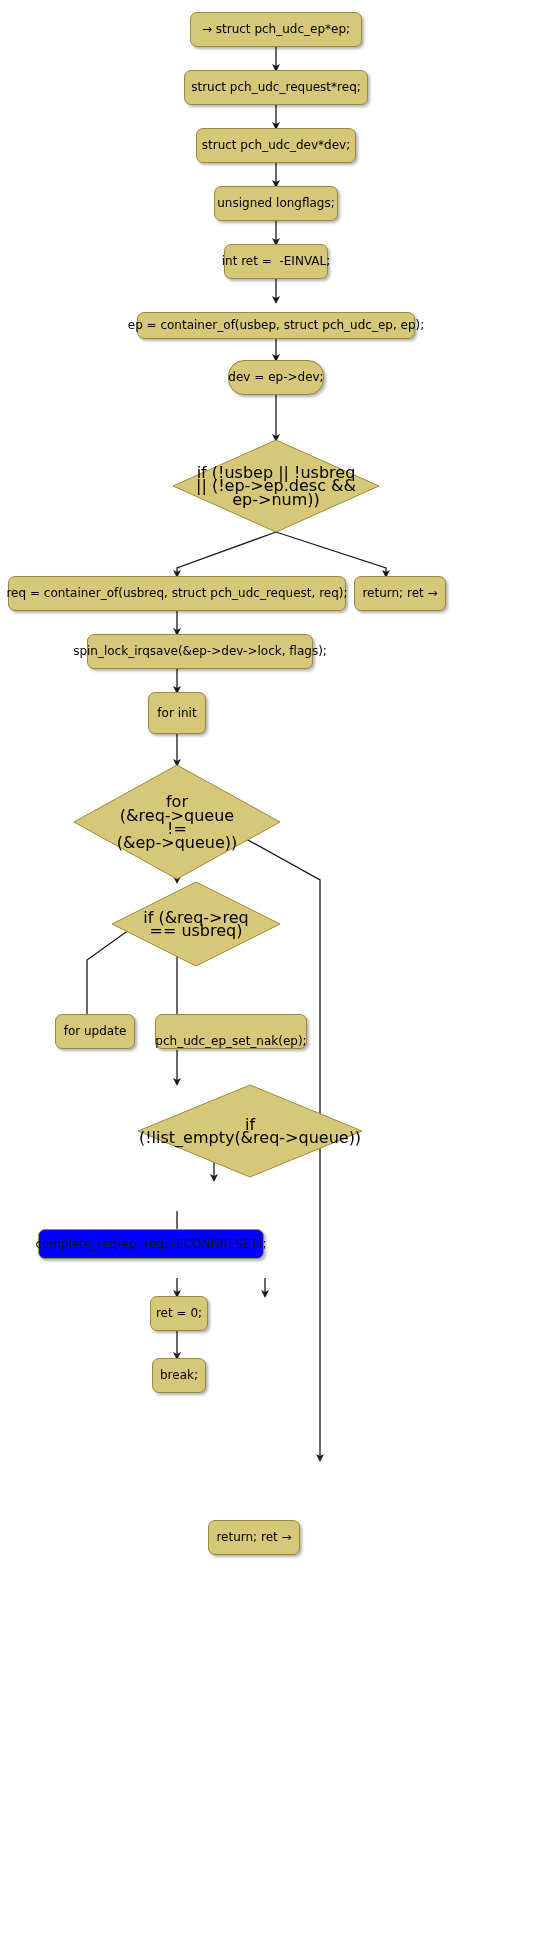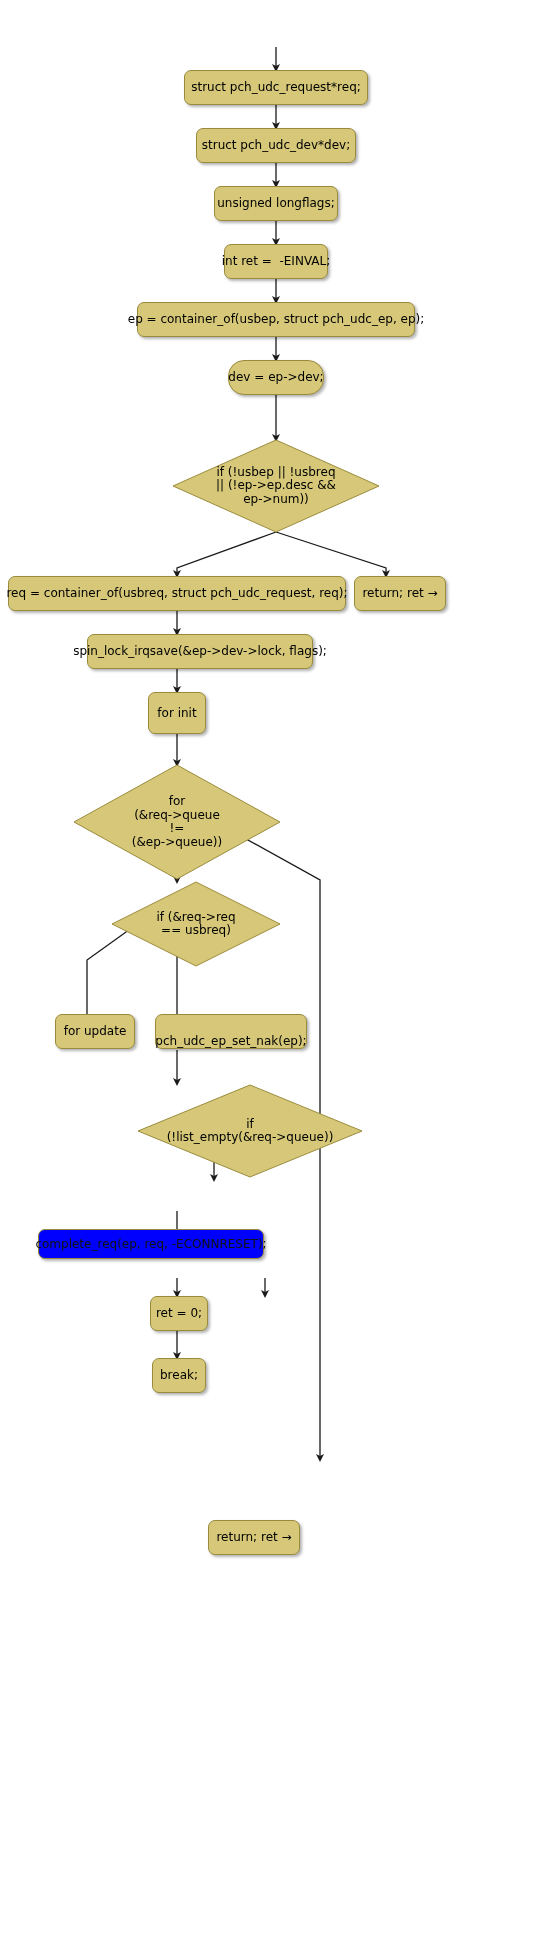--- a/index.html
+++ b/index.html
@@ -60,21 +60,21 @@
   .diamond-label {
     position: absolute;
     left: 0;
     top: 0;
     width: 100%;
     height: 100%;
     display: flex;
     align-items: center;
     justify-content: center;
     text-align: center;
-    font-size: 12px;
+    font-size: 16px;
     line-height: 13.5px;
     color: #000000;
     white-space: pre;
   }
 </style>
 </head>
 <body>
 
 <div id="canvas">
 
@@ -104,38 +104,41 @@
       <path d="M230,830 L320,880 L320,1440 L320,1458"></path>
       <path d="M177,1050 L177,1082"></path>
       <path d="M214,1152 L214,1178"></path>
       <path d="M177,1211 L177,1240"></path>
       <path d="M177,1278 L177,1294"></path>
       <path d="M265,1278 L265,1294"></path>
       <path d="M177,1331 L177,1356"></path>
     </g>
   </svg>
 
+  <div class="node rect" style="left:190px; top:12px; width:172px; height:35px;">
+    <span>→ struct pch_udc_ep*ep;</span>
+  </div>
 
   <div class="node rect" style="left:184px; top:70px; width:184px; height:35px;">
     <span>struct pch_udc_request*req;</span>
   </div>
 
   <div class="node rect" style="left:196px; top:128px; width:160px; height:35px;">
     <span>struct pch_udc_dev*dev;</span>
   </div>
 
   <div class="node rect" style="left:214px; top:186px; width:124px; height:35px;">
     <span>unsigned longflags;</span>
   </div>
 
   <div class="node rect" style="left:224px; top:244px; width:104px; height:35px;">
     <span>int ret =  -EINVAL;</span>
   </div>
 
-  <div class="node rect" style="left:137px; top:302px; width:278px; height:35px;">
+  <div class="node rect" style="left:137px; top:312px; width:278px; height:27px;">
     <span>ep = container_of(usbep, struct pch_udc_ep, ep);</span>
   </div>
 
   <div class="node rect" style="left:228px; top:360px; width:96px; height:35px;border-radius:16px;">
     <span>dev = ep-&gt;dev;</span>
   </div>
 
   <div class="diamond-wrap" style="left:171px; top:438px; width:210px; height:96px;">
     <svg width="210" height="96" viewBox="0 0 210 96">
       <polygon points="105,2 208,48 105,94 2,48" fill="#D6C878" stroke="#9A8B3C" stroke-width="1" style="filter:none"></polygon>

